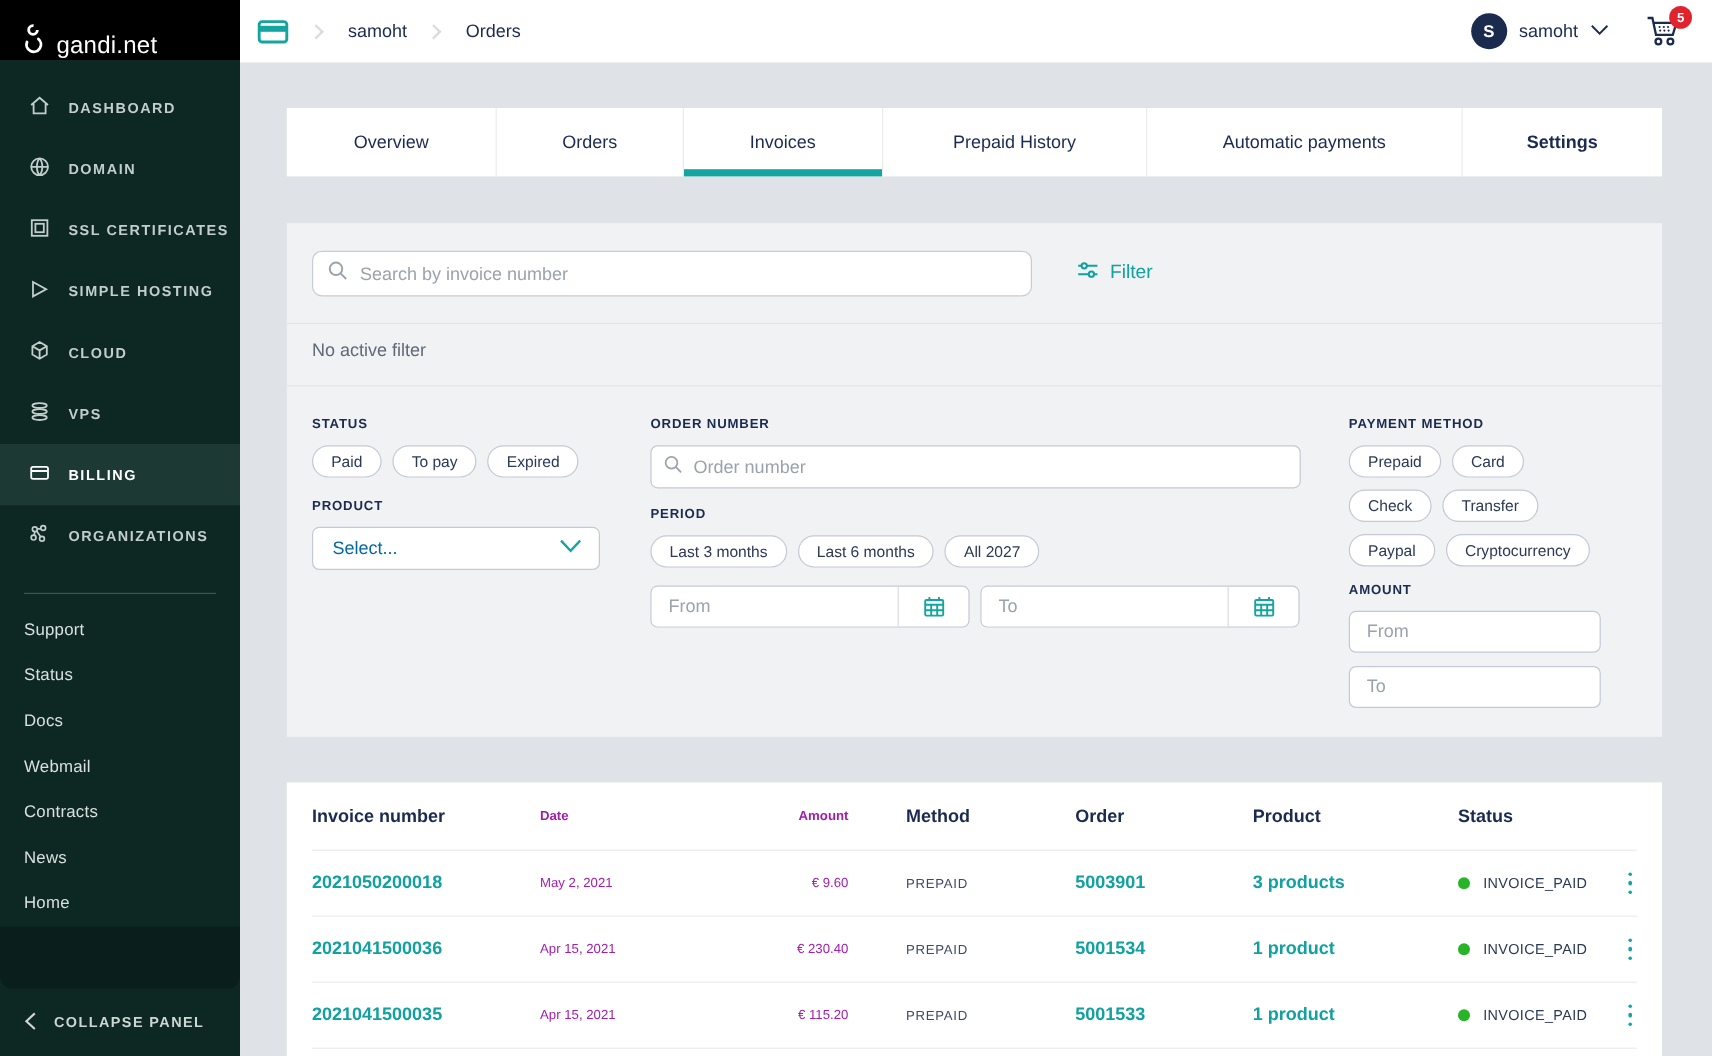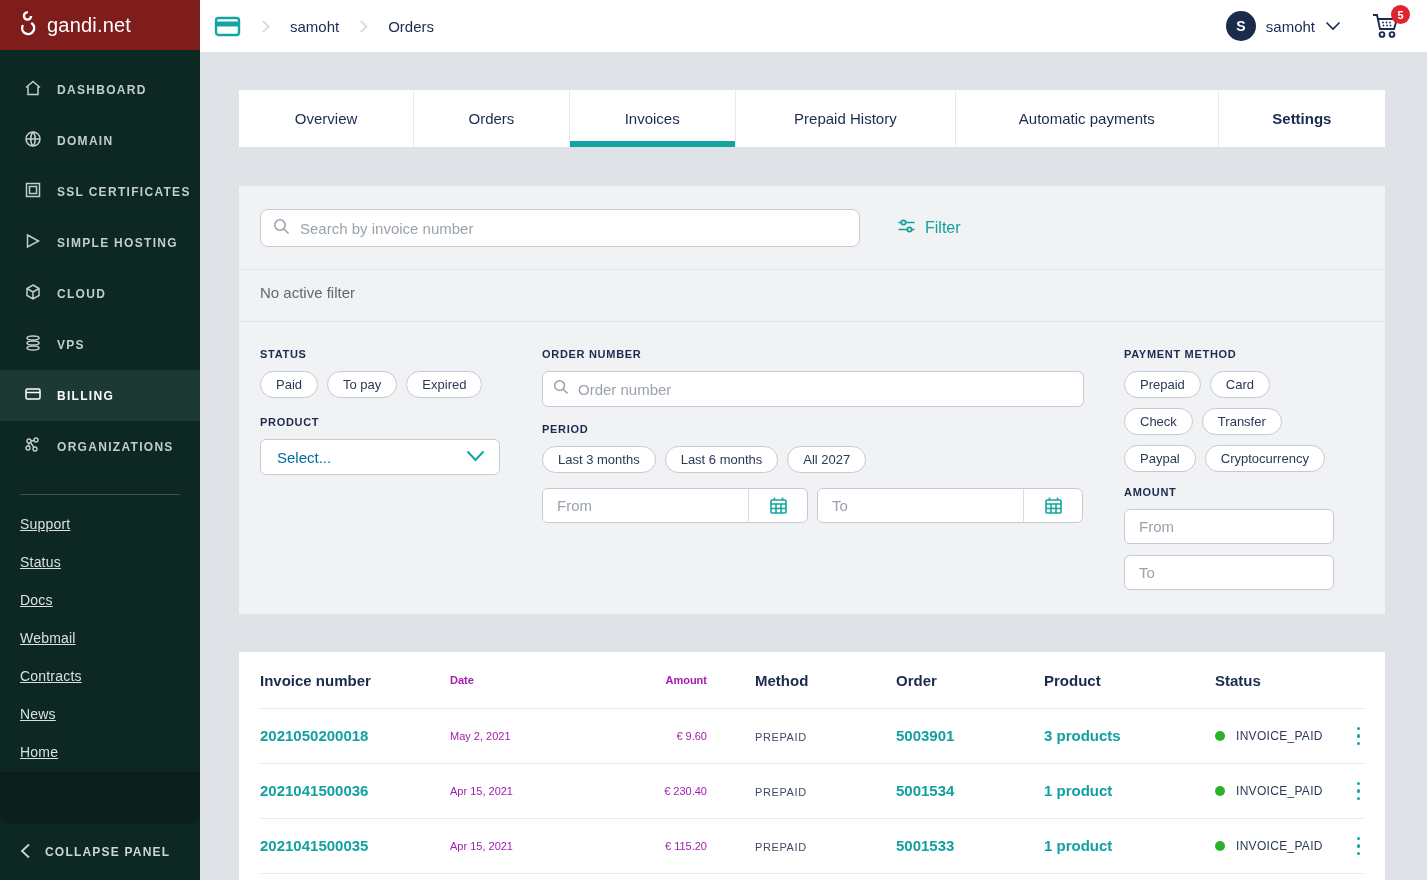--- a/index.html
+++ b/index.html
@@ -9,41 +9,41 @@
     background:#dfe3e7;
     color:#1b2b50;
     position:relative;
   }
   
   .sidebar{
     position:absolute; left:0; top:0; width:200px; height:880px;
     background:#0d2723; z-index:5; display:flex; flex-direction:column;
   }
   .logo{
-    height:50px; background:#7f1d1d; display:flex; align-items:center;
+    height:50px; background:#000000; display:flex; align-items:flex-end;
     padding-left:16px; gap:9px; flex:none;
   }
   .logo-text{ color:#fff; font-size:20px; font-weight:500; letter-spacing:.2px; }
   .nav{ padding-top:14px; flex:none; }
   .nav-item{
     height:51px; display:flex; align-items:center; gap:15px;
     padding-left:20px; cursor:pointer;
     color:#c2cecb; font-size:12px; font-weight:700; letter-spacing:1.3px;
     border-left:4px solid transparent; margin-left:-4px; padding-left:24px;
   }
   .nav-item svg{ flex:none; stroke:#c2cecb; }
   .nav-item.active{
     background:#1d3934; border-left-color:#17b0a8; color:#ffffff;
   }
   .nav-item.active svg{ stroke:#ffffff; }
   .nav-divider{ border:none; border-top:1px solid #3d544f; margin:22px 20px 10px 20px; }
   .nav2{ flex:none; }
   .nav2-item{
     height:38px; display:flex; align-items:center; padding-left:20px;
-    color:#d9e0de; font-size:14px; cursor:pointer; letter-spacing:.2px;text-decoration:underline;
+    color:#d9e0de; font-size:14px; cursor:pointer; letter-spacing:.2px;
   }
   .sidebar-shade{
     margin-top:auto; height:52px; background:rgba(0,0,0,.18);
     border-radius:0 0 10px 10px; flex:none;
   }
   .collapse{
     height:56px; display:flex; align-items:center; gap:14px; padding-left:20px;
     color:#ccd6d3; font-size:12px; font-weight:600; letter-spacing:1.2px;
     cursor:pointer; flex:none;
   }

